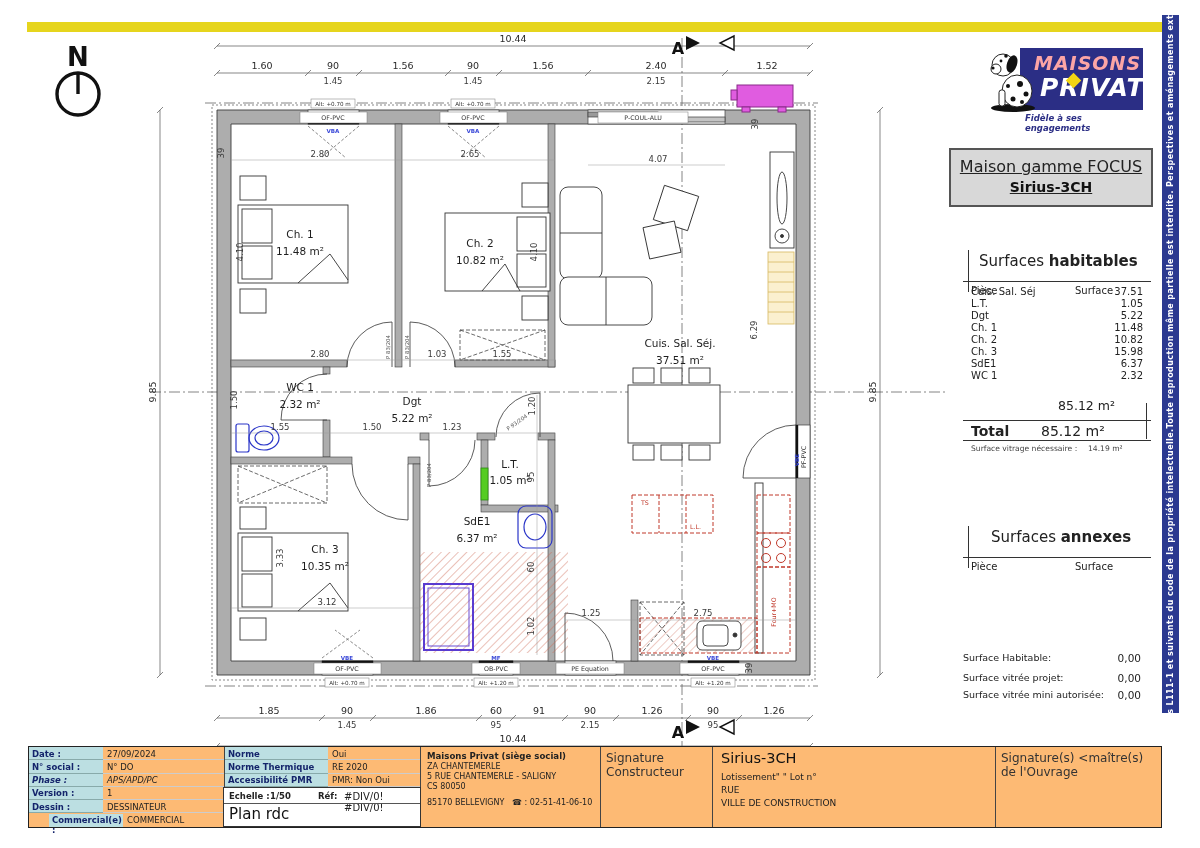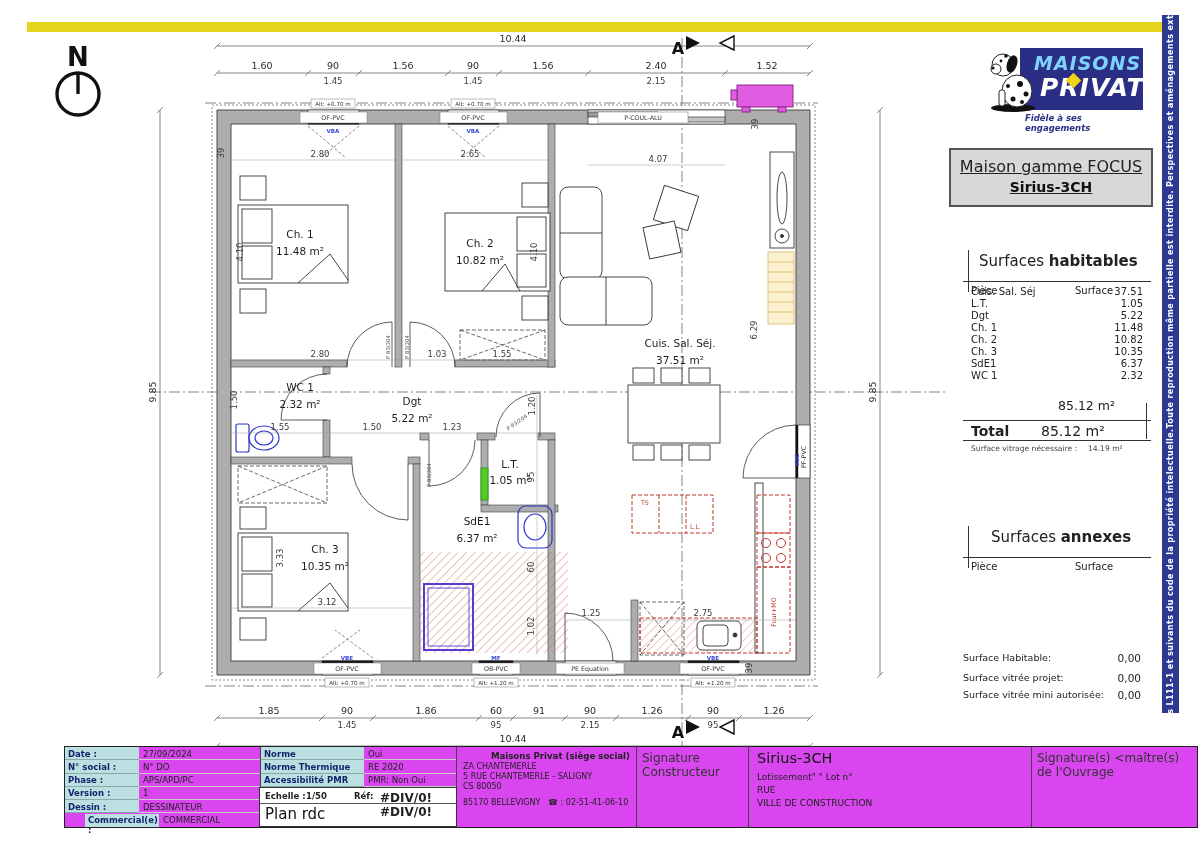--- a/index.html
+++ b/index.html
@@ -10,48 +10,48 @@
   .dim{font-size:8.5px;fill:#3a3a3a;}
   .dimb{font-size:9.5px;fill:#2a2a2a;}
   .room{font-size:10.5px;fill:#1e1e1e;}
   .wlab{font-size:6.3px;fill:#333;}
   .alab{font-size:5.6px;fill:#333;}
   .blab{font-size:5.6px;fill:#3b49d8;font-weight:bold;}
   .rlab{font-size:6.3px;fill:#c0392b;}
   .dlab{font-size:5.4px;fill:#555;}
   
   .logo-box{background:#2b2e85;}
-  .logo-line1{color:#7dd3fc;font-weight:bold;font-style:italic;font-size:19px;letter-spacing:1px;line-height:1.05;}
+  .logo-line1{color:#fca5a5;font-weight:bold;font-style:italic;font-size:19px;letter-spacing:1px;line-height:1.05;}
   .logo-line2{color:#fff;font-weight:bold;font-style:italic;font-size:25px;letter-spacing:1px;line-height:1.0;}
   .diamond{width:11px;height:11px;background:#f2d413;transform:rotate(45deg);}
   .tagline{color:#2b2e85;font-weight:bold;font-style:italic;font-size:8.5px;}
   .model-box{background:#d8d8d8;border:2px solid #555;text-align:center;}
   .model-l1{font-size:16px;color:#222;padding-top:7px;}
   .model-l2{font-size:14px;font-weight:bold;color:#111;padding-top:3px;}
   .tbl{font-size:10px;color:#222;}
   .tbl .title{font-size:15px;}
   .tbl .title b{font-weight:bold;}
   .rule{background:#333;height:1px;}
   .vbar{background:#333;width:1px;}
   .srow{display:flex;justify-content:space-between;}
   
   .ystrip{background:#e6d51d;}
   .bstrip{background:#2b3990;display:flex;align-items:center;justify-content:center;}
   .bstrip span{writing-mode:vertical-rl;transform:rotate(180deg);color:#fff;font-size:8px;
                font-weight:bold;white-space:nowrap;letter-spacing:.4px;}
   
-  #tblock{border:1.6px solid #222;font-size:8.5px;background:#d946ef;margin-left:36px;}
+  #tblock{border:1.6px solid #222;font-size:8.5px;background:#fdba74;}
   .cell{position:absolute;border-right:1px solid #444;box-sizing:border-box;}
   .trow{position:absolute;display:flex;box-sizing:border-box;}
   .tlab{background:#bcdfe2;font-weight:bold;color:#14246b;padding:1.5px 3px;box-sizing:border-box;border-bottom:1px solid #8aa;}
   .tval{padding:1.5px 4px;box-sizing:border-box;color:#222;border-bottom:1px solid #ccc;}
   .ebox{position:absolute;border:1.2px solid #333;box-sizing:border-box;background:#fff;}
   .planname{font-size:15px;color:#111;}
   .company{font-size:8px;line-height:1.28;color:#222;}
-  .company .cname{font-weight:bold;font-size:8.6px;text-align:right;}
+  .company .cname{font-weight:bold;font-size:8.6px;}
   .projname{font-size:14.5px;color:#111;}
   .projline{font-size:9px;color:#222;}
   .signote{font-size:12px;color:#333;}
 </style>
 </head>
 <body>
 
 <div id="page">
 
   <svg class="abs" style="left:0;top:0" width="1200" height="848" viewBox="0 0 1200 848">
@@ -445,21 +445,21 @@
       <div class="srow">
           <span>Ch. 1</span>
           <span>11.48</span>
         </div>
       <div class="srow">
           <span>Ch. 2</span>
           <span>10.82</span>
         </div>
       <div class="srow">
           <span>Ch. 3</span>
-          <span>10.35</span>
+          <span>15.98</span>
         </div>
       <div class="srow">
           <span>SdE1</span>
           <span>6.37</span>
         </div>
       <div class="srow">
           <span>WC 1</span>
           <span>2.32</span>
         </div>
     </div>
@@ -502,21 +502,21 @@
 
     <div class="cell" style="left:0;top:0;width:196px;height:80px;">
       <div class="trow" style="left:0;top:0;width:100%;height:13.3px;">
           <span class="tlab" style="width:74px">Date :</span>
           <span class="tval" style="flex:1">27/09/2024</span>
         </div>
       <div class="trow" style="left:0;top:13.3px;width:100%;height:13.3px;">
           <span class="tlab" style="width:74px">N° social :</span>
           <span class="tval" style="flex:1">N° DO</span>
         </div>
-      <div class="trow" style="left:0;top:26.6px;width:100%;height:13.3px;">
+      <div class="trow" style="left:0;top:26.6px;width:100%;height:13.3px;font-style:italic;">
           <span class="tlab" style="width:74px">Phase :</span>
           <span class="tval" style="flex:1">APS/APD/PC</span>
         </div>
       <div class="trow" style="left:0;top:39.9px;width:100%;height:13.3px;">
           <span class="tlab" style="width:74px">Version :</span>
           <span class="tval" style="flex:1">1</span>
         </div>
       <div class="trow" style="left:0;top:53.2px;width:100%;height:13.3px;">
           <span class="tlab" style="width:74px">Dessin :</span>
           <span class="tval" style="flex:1">DESSINATEUR</span>
@@ -537,21 +537,21 @@
           <span class="tval" style="flex:1">RE 2020</span>
         </div>
       <div class="trow" style="left:0;top:26.6px;width:100%;height:13.3px;">
           <span class="tlab" style="width:103px">Accessibilité PMR</span>
           <span class="tval" style="flex:1">PMR: Non Oui</span>
         </div>
       <div class="ebox" style="left:-2px;top:39.9px;width:198px;height:40.5px;">
         <span class="abs" style="left:5px;top:3px;font-weight:bold;">Echelle :</span>
         <span class="abs" style="left:46px;top:3px;font-weight:bold;">1/50</span>
         <span class="abs" style="left:94px;top:3px;font-weight:bold;">Réf:</span>
-        <span class="abs" style="left:120px;top:3px;font-size:12px;font-weight:bold;">#DIV/0! #DIV/0!</span>
+        <span class="abs" style="left:120px;top:3px;font-size:10px;font-weight:normal;">#DIV/0! #DIV/0!</span>
         <span class="abs planname" style="left:5px;top:17px;">Plan rdc</span>
         <div class="abs rule" style="left:0;top:15px;width:100%;background:#555;"></div>
       </div>
     </div>
 
     <div class="cell company" style="left:392px;top:0;width:180px;height:80px;padding:4px 6px;">
       <div class="cname">Maisons Privat (siège social)</div>
       <div>ZA CHANTEMERLE</div>
       <div>5 RUE CHANTEMERLE - SALIGNY</div>
       <div>CS 80050</div>

